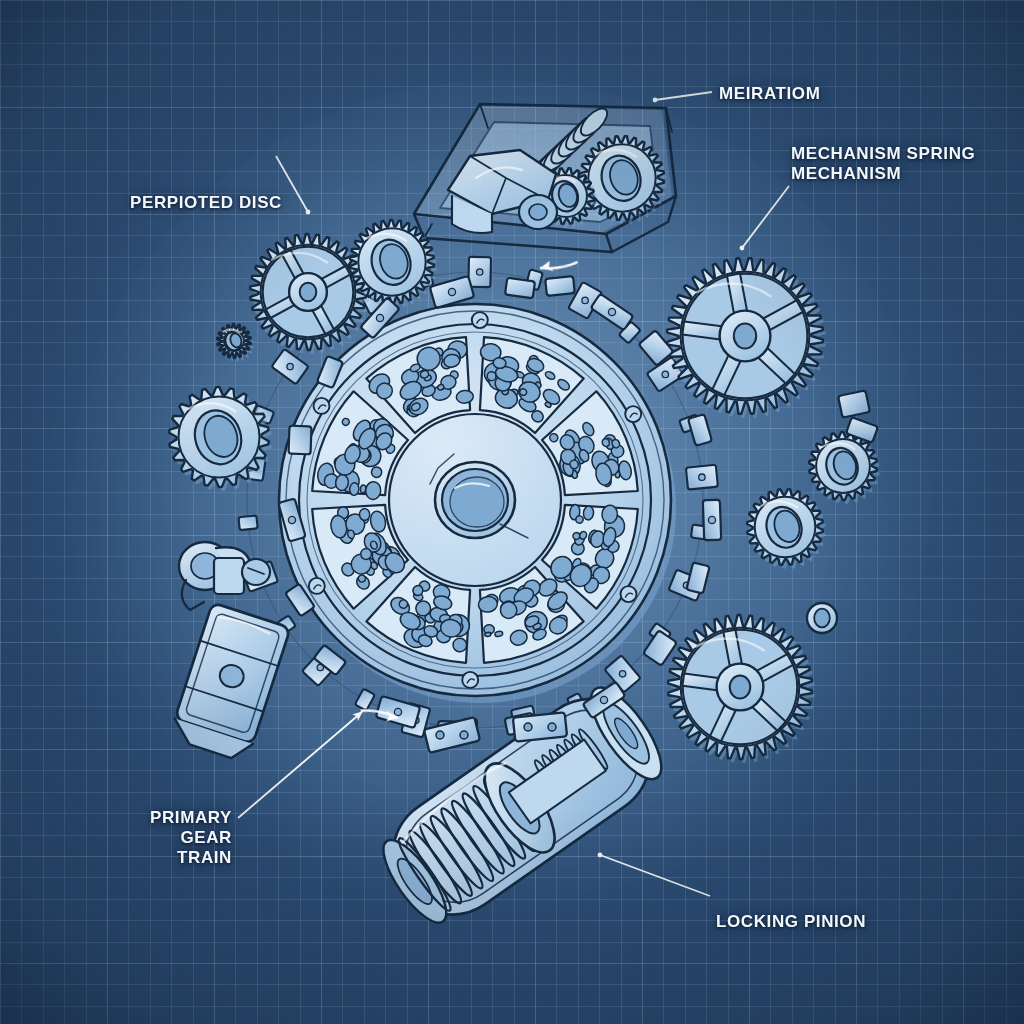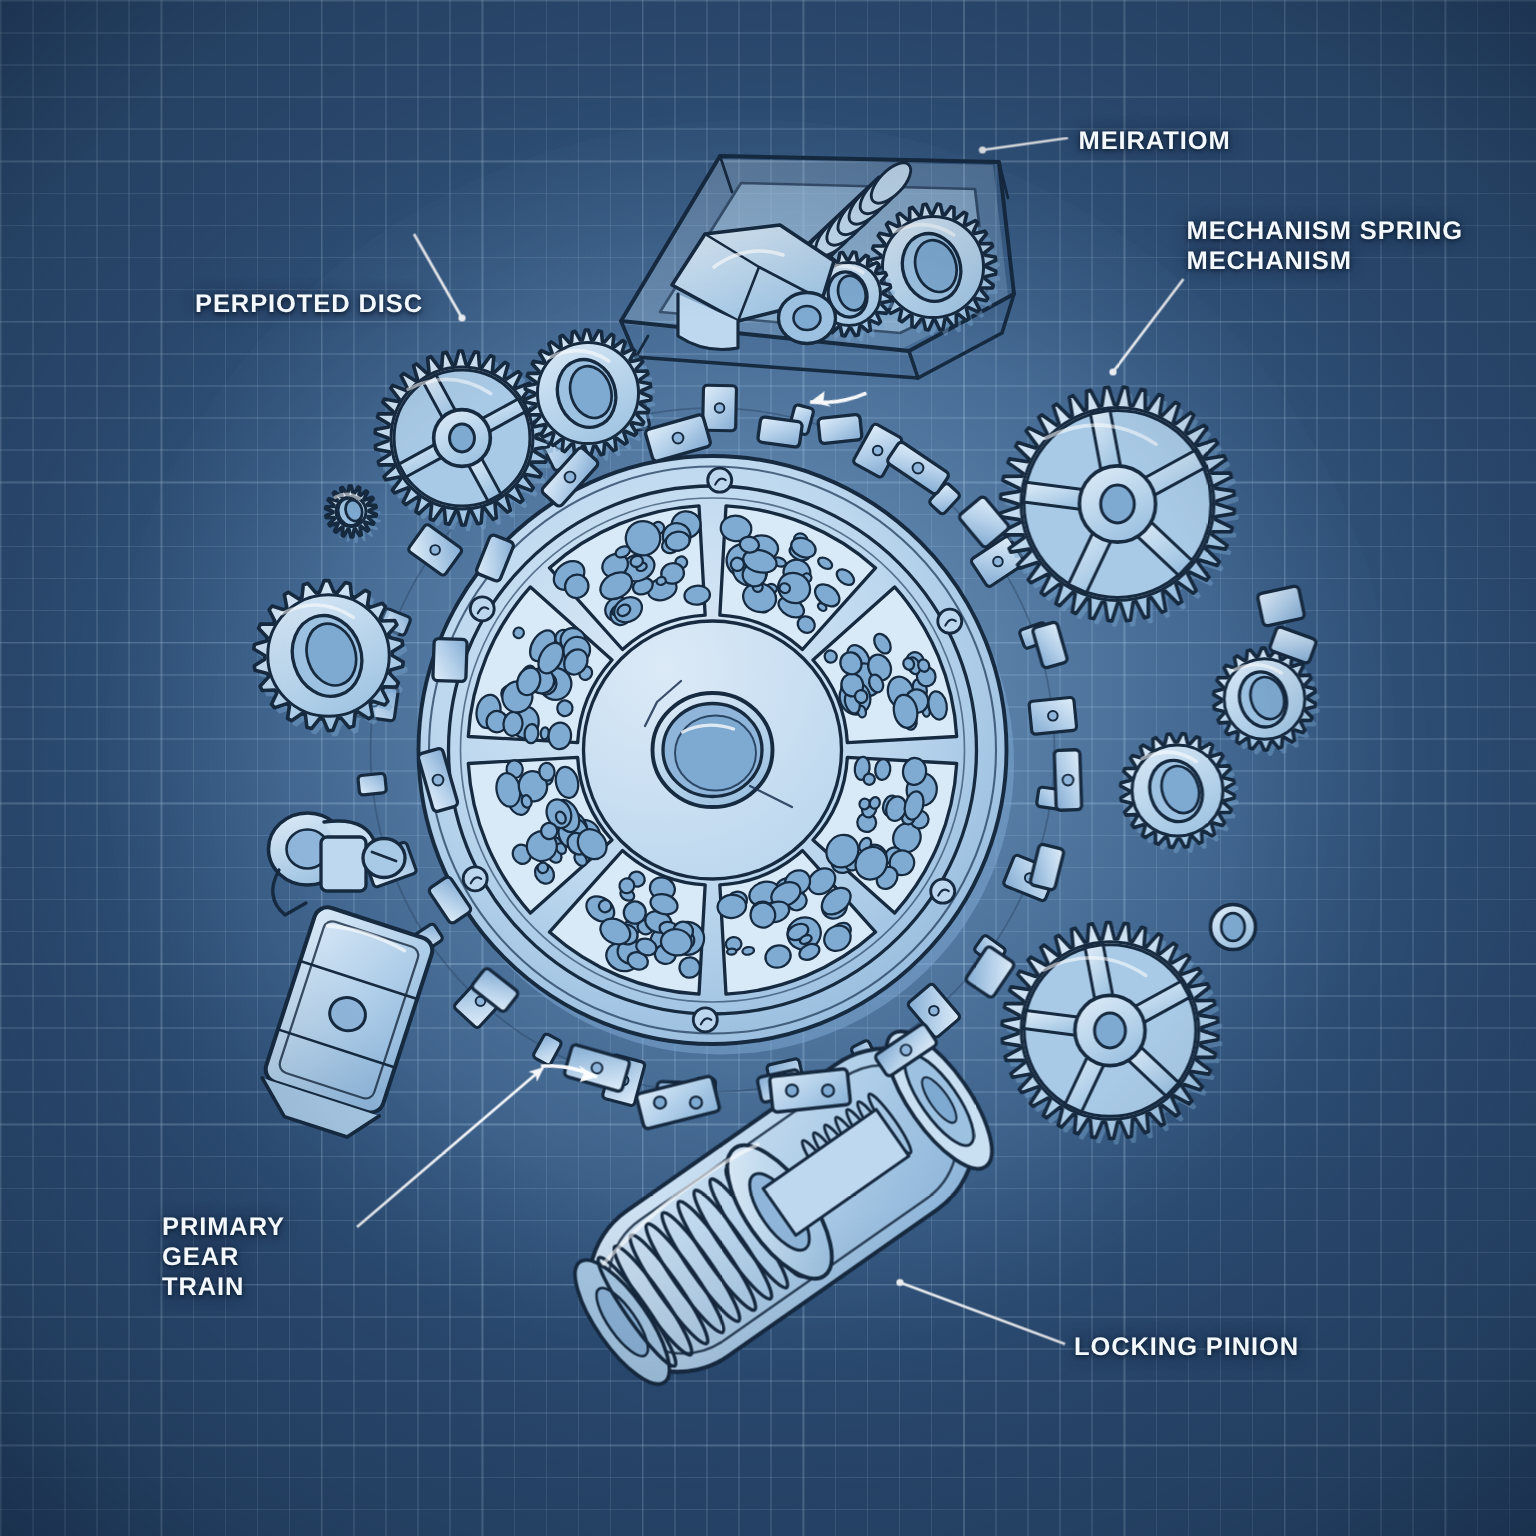--- a/index.html
+++ b/index.html
@@ -41,21 +41,21 @@
     position:absolute;
     color:#f3f8fd;
     font-size:17px;
     font-weight:bold;
     letter-spacing:0.6px;
     line-height:1.18;
     text-shadow:0 1px 3px rgba(6,18,34,0.85), 0 0 10px rgba(10,26,46,0.6);
     white-space:pre-line;
     pointer-events:auto;
   }
-  .label.right{text-align:left;}
+  .label.right{text-align:right;}
   .label.left{text-align:left;}
 </style>
 </head>
 <body>
 
 <div id="stage">
 
   <div class="grid-minor"></div>
   <div class="grid-major"></div>
 
@@ -737,15 +737,15 @@
   <div class="label left" style="left:130px; top:156px;margin-top:37px;">PERPIOTED DISC</div>
 
   <div class="label left" style="left:719px; top:84px;">MEIRATIOM</div>
 
   <div class="label left" style="left:791px; top:144px;">MECHANISM SPRING
 MECHANISM</div>
 
   <div class="label right" style="left:108px; top:808px; width:124px;">PRIMARY GEAR
 TRAIN</div>
 
-  <div class="label left" style="left:716px; top:888px;">LOCKING PINION</div>
+  <div class="label left" style="left:716px; top:912px;">LOCKING PINION</div>
 
 </div>
 
 </body></html>

